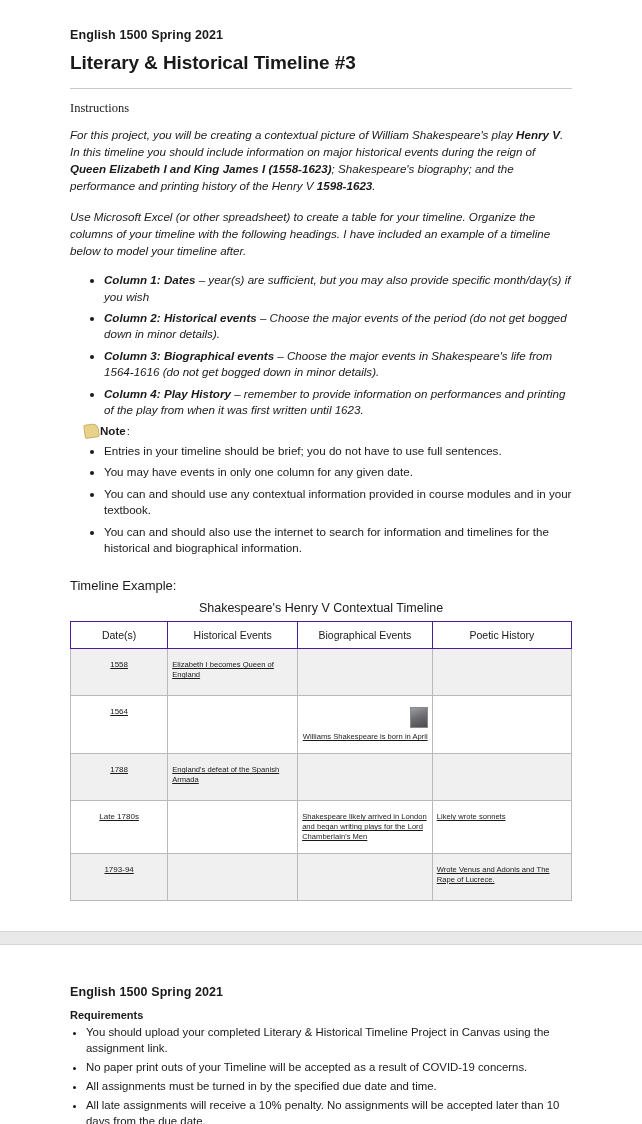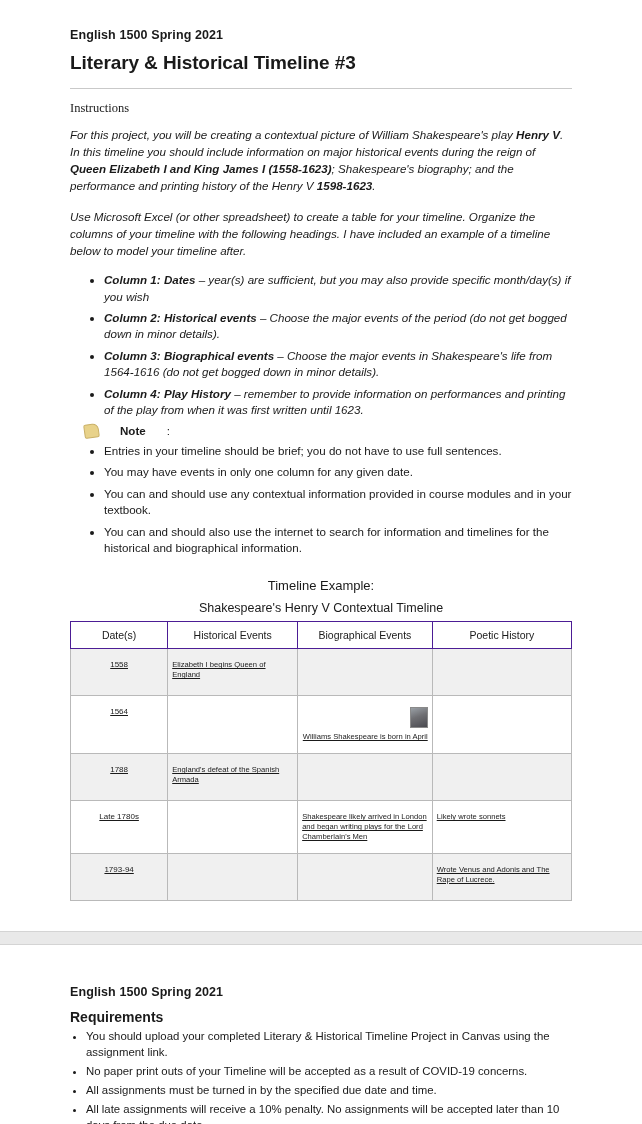--- a/index.html
+++ b/index.html
@@ -75,38 +75,37 @@
   ul.bullets li {
     font-size: 11.6px;
     line-height: 1.42;
     margin-bottom: 5px;
     color: #1a1a1a;
   }
   ul.bullets.italic li { font-style: italic; }
   .note-line {
     display: flex;
     align-items: center;
-    gap: 21px;
+    gap: 1px;
     font-size: 11.6px;
     margin: 2px 0 5px 14px;
   }
   .note-icon {
     display: inline-block;
     width: 13px;
     height: 12px;
     background: #e8d28a;
     border: 1px solid #c9b067;
     border-radius: 2px 6px 2px 2px;
     transform: rotate(-8deg);
   }
   .note-word { font-weight: bold; }
   .timeline-example-label {
     font-size: 13px;
     margin: 22px 0 8px 0;
-    text-align: center;
   }
   .table-title {
     text-align: center;
     font-size: 12.5px;
     margin: 0 0 6px 0;
   }
   table.timeline {
     width: 100%;
     border-collapse: collapse;
     table-layout: fixed;
@@ -144,21 +143,21 @@
   }
   .mini-portrait {
     flex: 0 0 auto;
     width: 16px;
     height: 19px;
     background: linear-gradient(160deg, #9aa0a6 0%, #6f6f73 45%, #4a4a50 100%);
     border: 1px solid #8a8a8a;
   }
   .it { font-style: italic; }
   h2.req-title {
-    font-size: 14px;
+    font-size: 11px;
     font-weight: bold;
     margin: 0 0 4px 0;
   }
   h2.style-title {
     font-size: 12.5px;
     font-weight: bold;
     margin: 18px 0 4px 0;
   }
   ul.plain {
     margin: 0;
@@ -221,21 +220,21 @@
       <tr>
         <th class="col1">Date(s)</th>
         <th class="col2">Historical Events</th>
         <th class="col3">Biographical Events</th>
         <th class="col4">Poetic History</th>
       </tr>
     </thead>
     <tbody>
       <tr class="shaded">
         <td class="date-cell">1558</td>
-        <td>Elizabeth I begins Queen of England</td>
+        <td>Elizabeth I becomes Queen of England</td>
         <td></td>
         <td></td>
       </tr>
       <tr>
         <td class="date-cell">1564</td>
         <td></td>
         <td>
           <div class="cell-with-img">
             <span class="mini-portrait"></span>
             <span>Williams Shakespeare is born in April</span>

